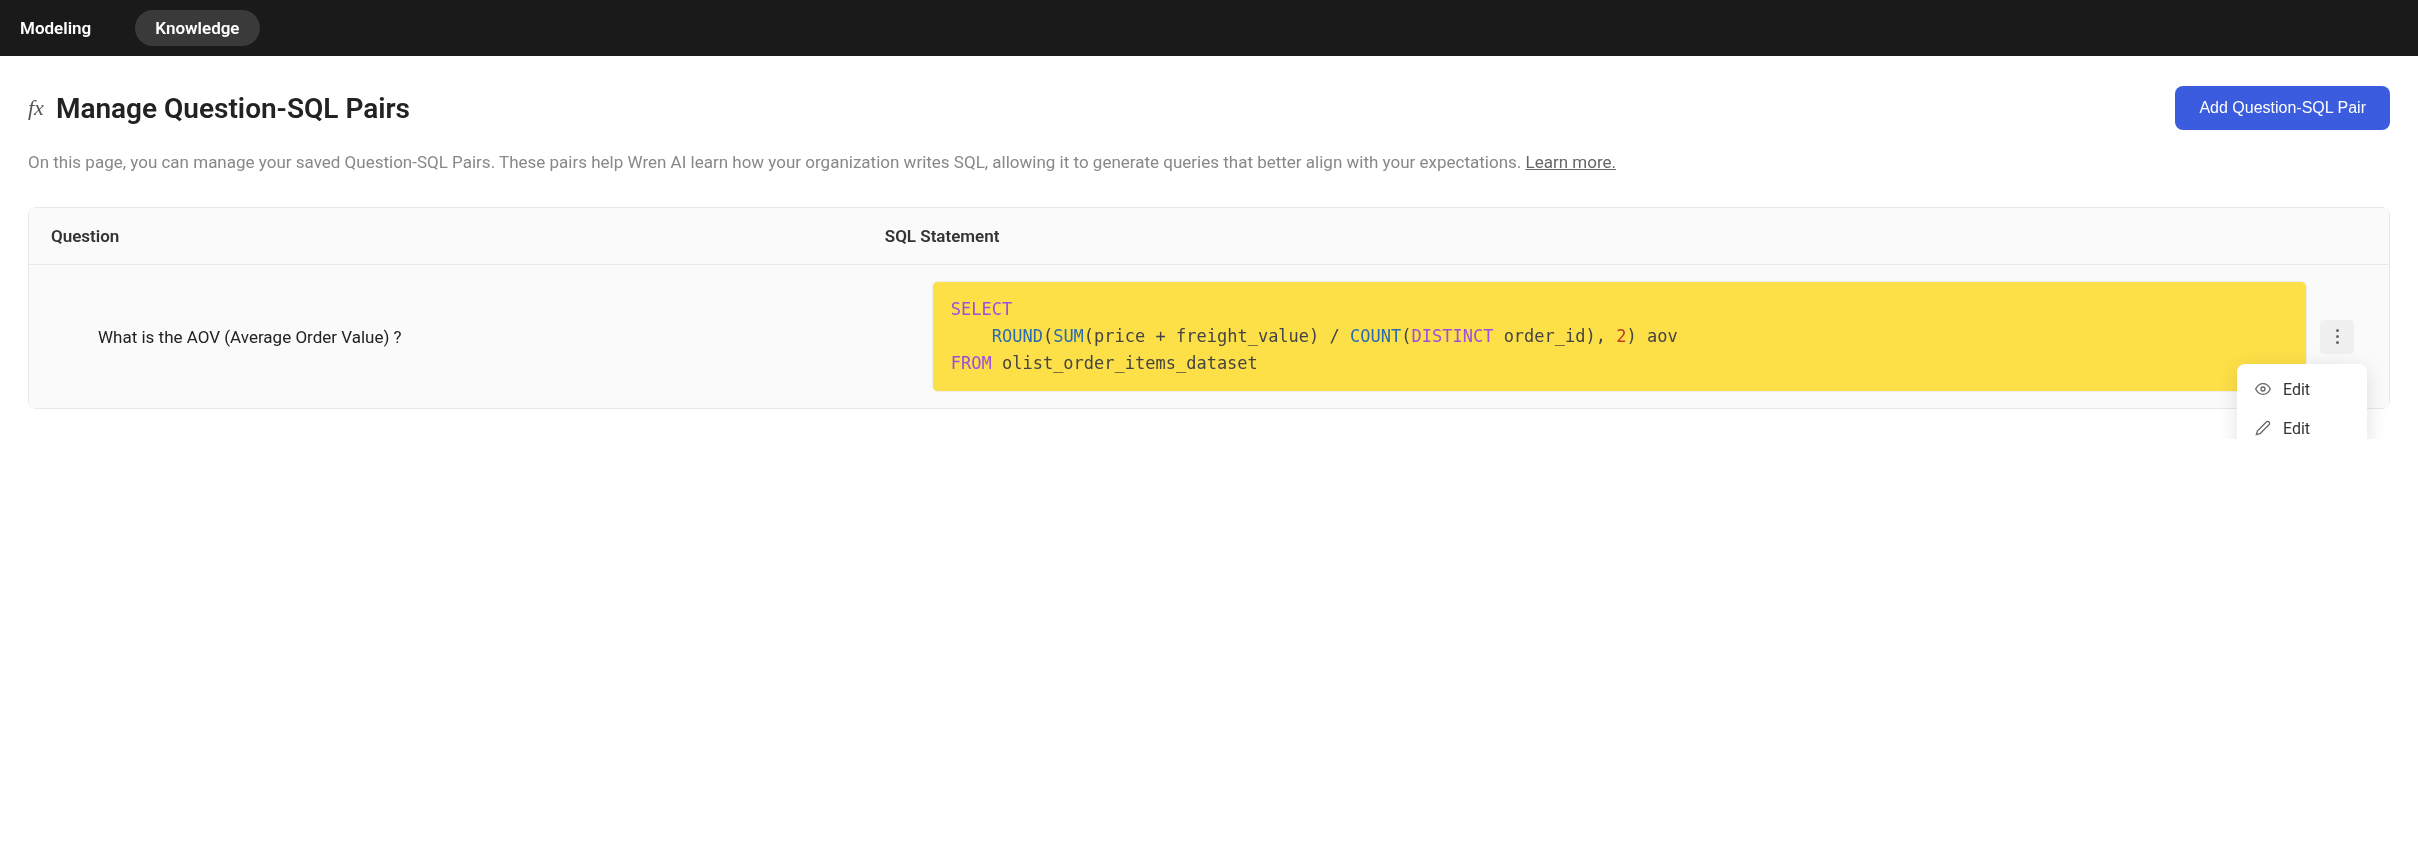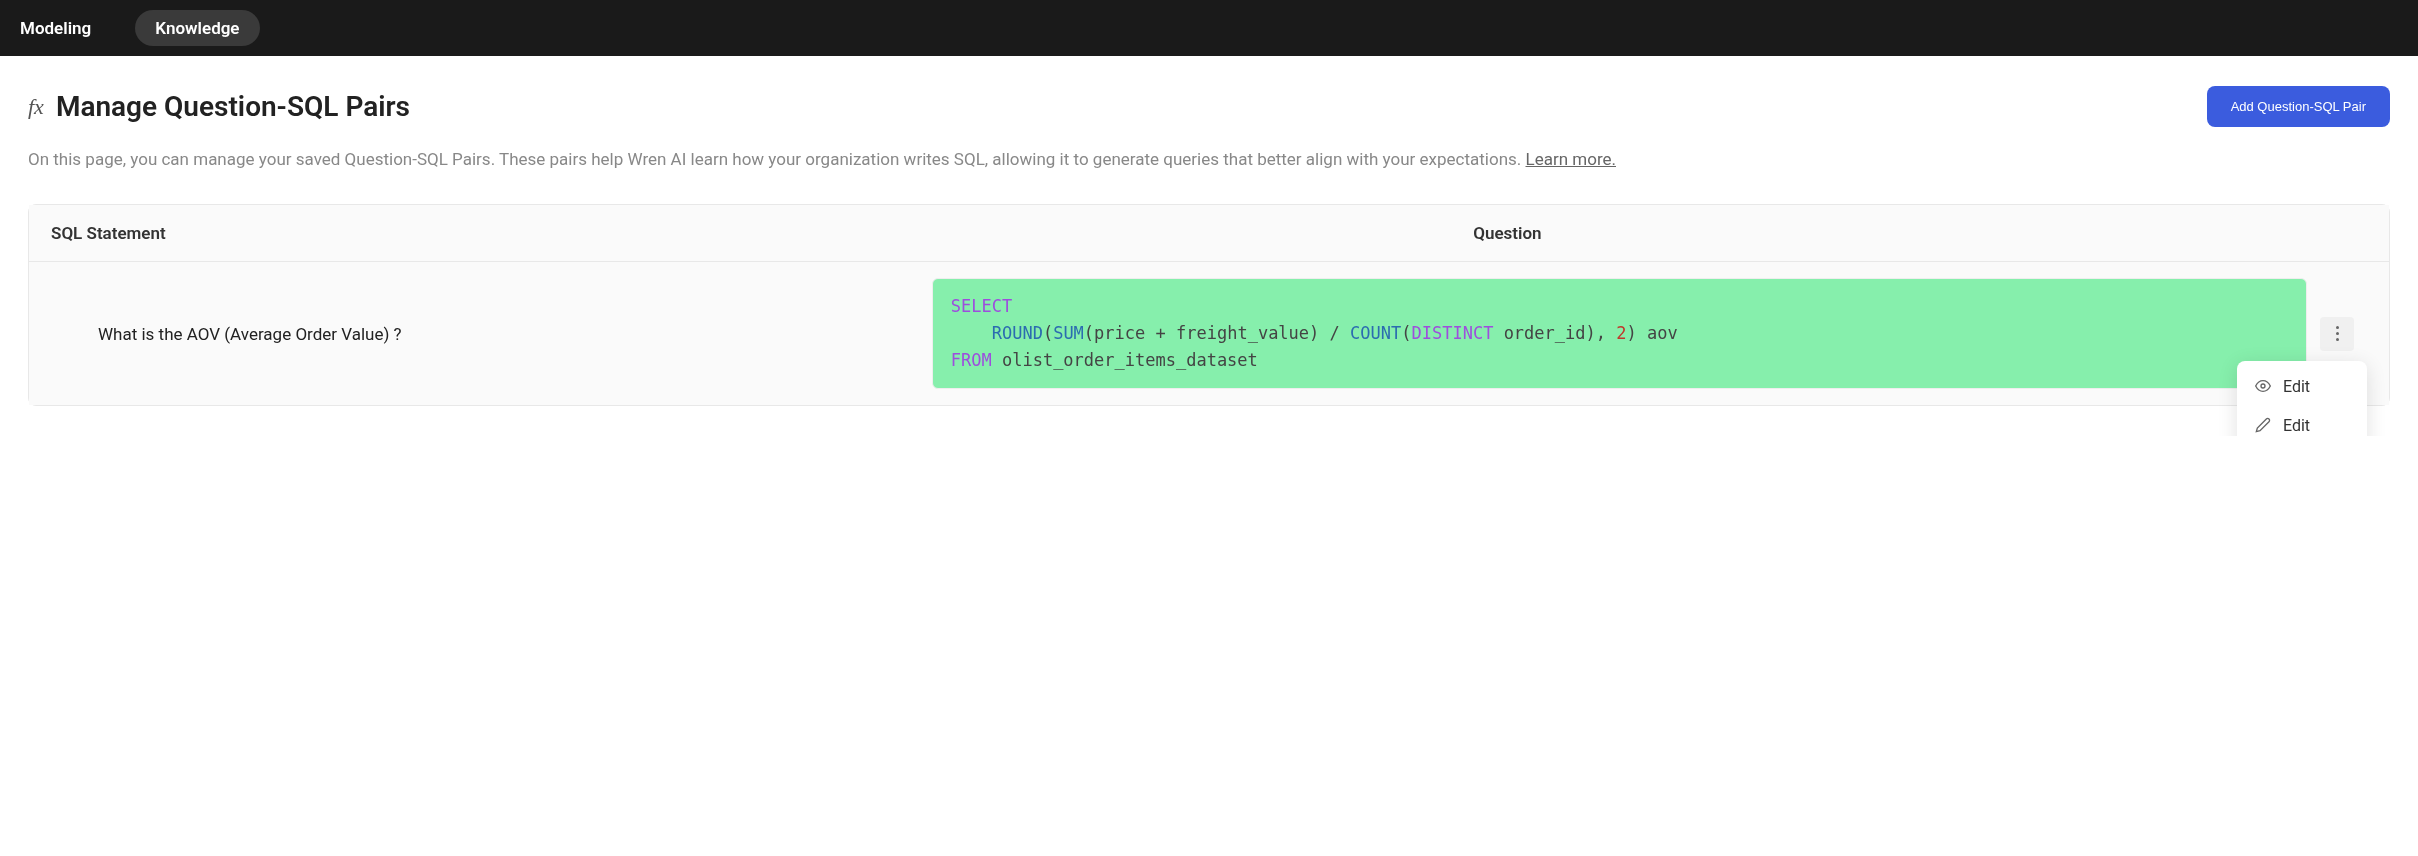--- a/index.html
+++ b/index.html
@@ -59,21 +59,21 @@
       font-size: 28px;
       font-weight: 600;
       color: #222;
       text-align: center;
     }
     .primary-btn {
       background: #3b5cde;
       color: #fff;
       border: none;
       padding: 13px 24px;
-      font-size: 13px;
+      font-size: 16px;
       font-weight: 500;
       border-radius: 8px;
       cursor: pointer;
     }
     .page-desc {
       color: #888;
       font-size: 17px;
       line-height: 1.7;
       margin-bottom: 30px;
     }
@@ -118,21 +118,21 @@
     .td-question {
       width: 36%;
       font-size: 17px;
       color: #222;
       margin-left: 47px;
     }
     .td-sql {
       flex: 1;
     }
     .sql-box {
-      background: #86efac;
+      background: #fde047;
       border: 1px solid #eee;
       border-radius: 6px;
       padding: 14px 18px;
       font-family: "SF Mono", Monaco, Menlo, Consolas, monospace;
       font-size: 17px;
       line-height: 1.6;
       white-space: pre;
       overflow-x: auto;
     }
     .kw { color: #9d4edd; }
@@ -216,22 +216,22 @@
     </div>
     <button class="primary-btn">Add Question-SQL Pair</button>
   </div>
 
   <p class="page-desc">
     <span>On this page, you can manage your saved Question-SQL Pairs. These pairs help Wren AI learn how your organization writes SQL, allowing it to generate queries that better align with your expectations. </span><a class="learn-more">Learn more.</a>
   </p>
 
   <div class="data-table">
     <div class="table-header">
+      <div class="th col-question">Question</div>
       <div class="th col-sql">SQL Statement</div>
-      <div class="th col-question">Question</div>
       <div class="th col-actions"></div>
     </div>
 
     <div class="table-row">
       <div class="td-question">What is the AOV (Average Order Value) ?</div>
       <div class="td-sql">
         <div class="sql-box"><span class="kw">SELECT</span>
 <span>    </span><span class="fn">ROUND</span><span class="punct">(</span><span class="fn">SUM</span><span class="punct">(</span><span class="ident">price </span><span class="punct">+</span><span class="ident"> freight_value</span><span class="punct">) </span><span class="punct">/</span><span> </span><span class="fn">COUNT</span><span class="punct">(</span><span class="kw">DISTINCT</span><span class="ident"> order_id</span><span class="punct">), </span><span class="num">2</span><span class="punct">) </span><span class="ident">aov</span>
 <span class="kw">FROM</span><span> </span><span class="ident">olist_order_items_dataset</span></div>
       </div>

